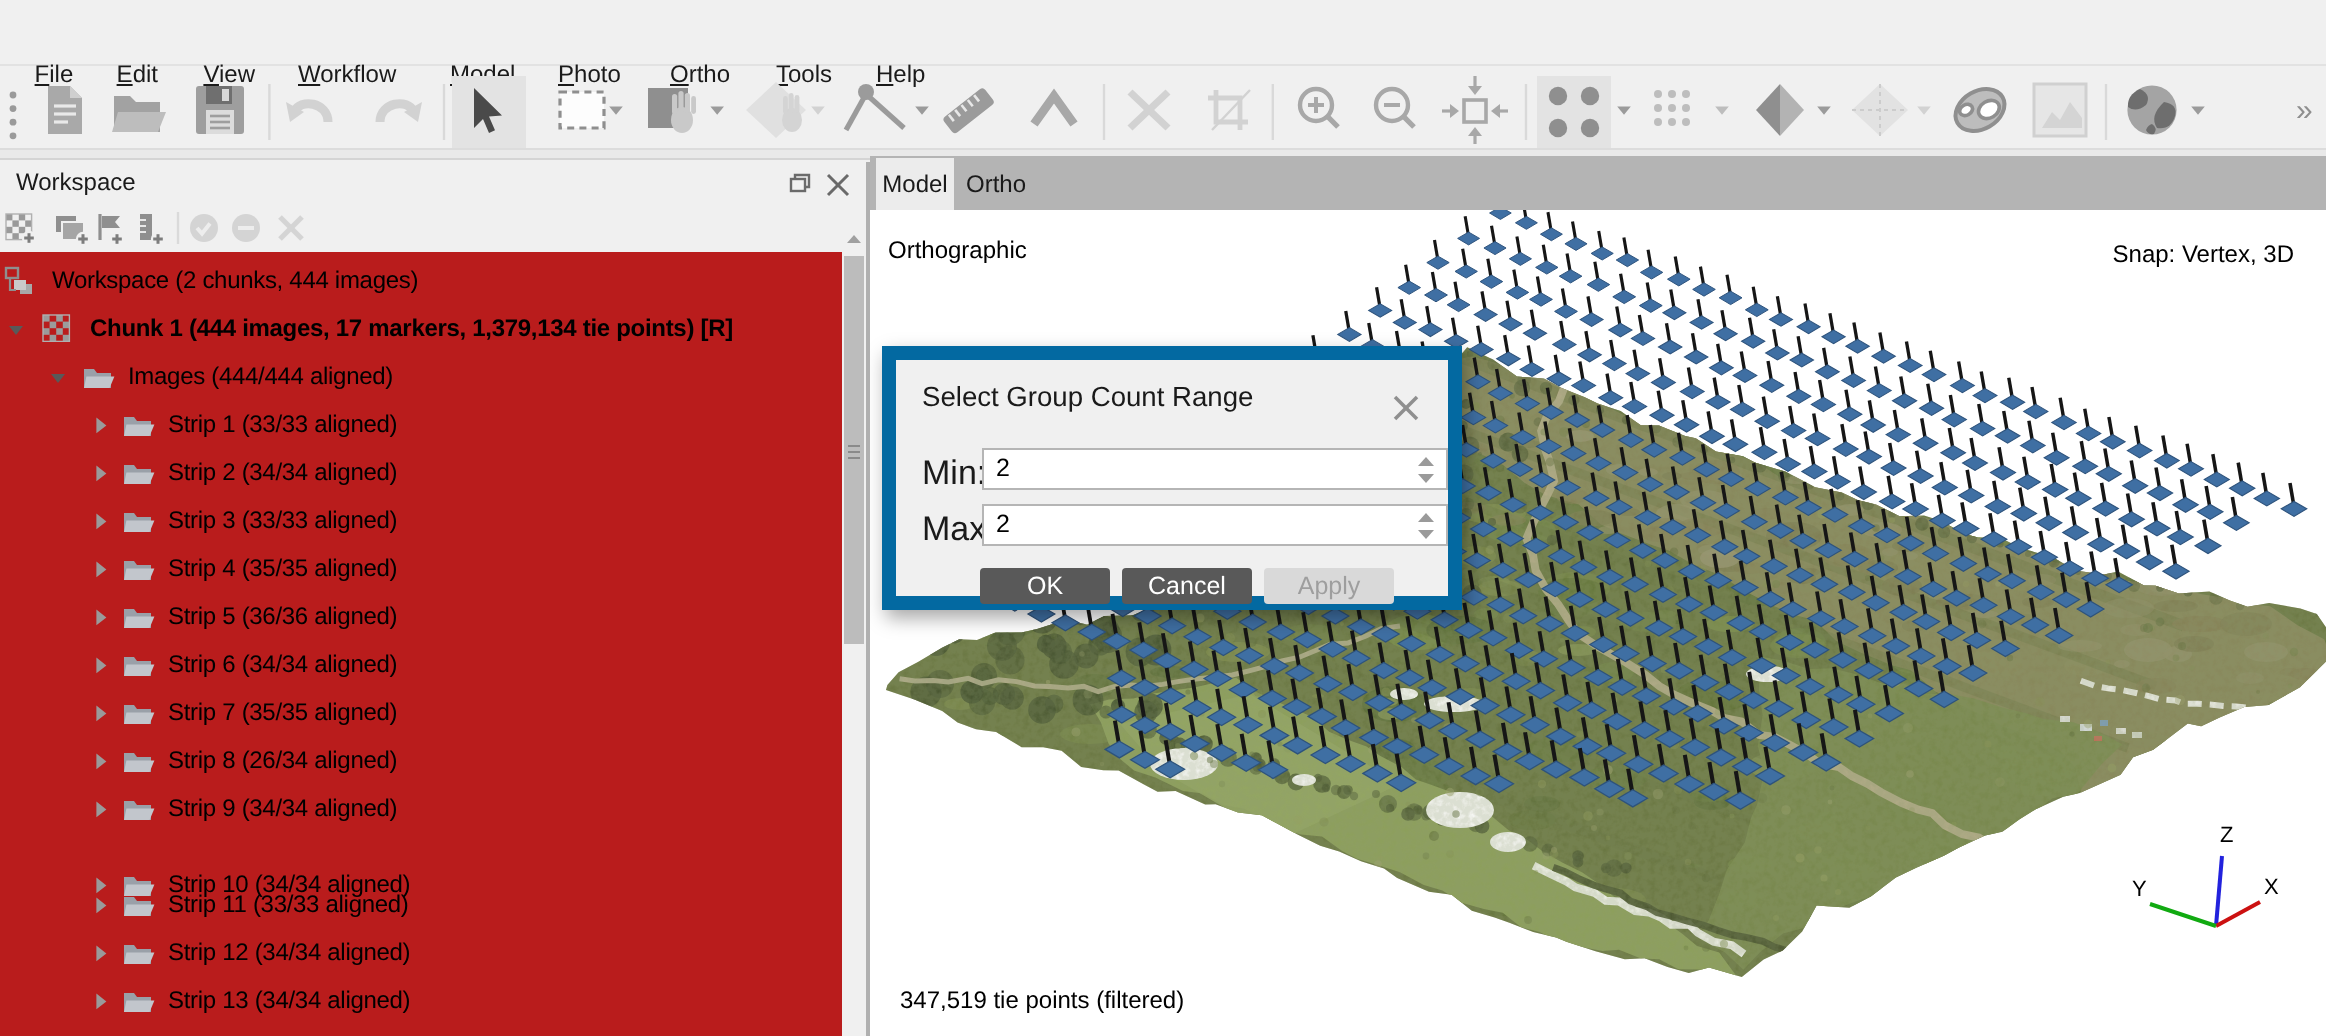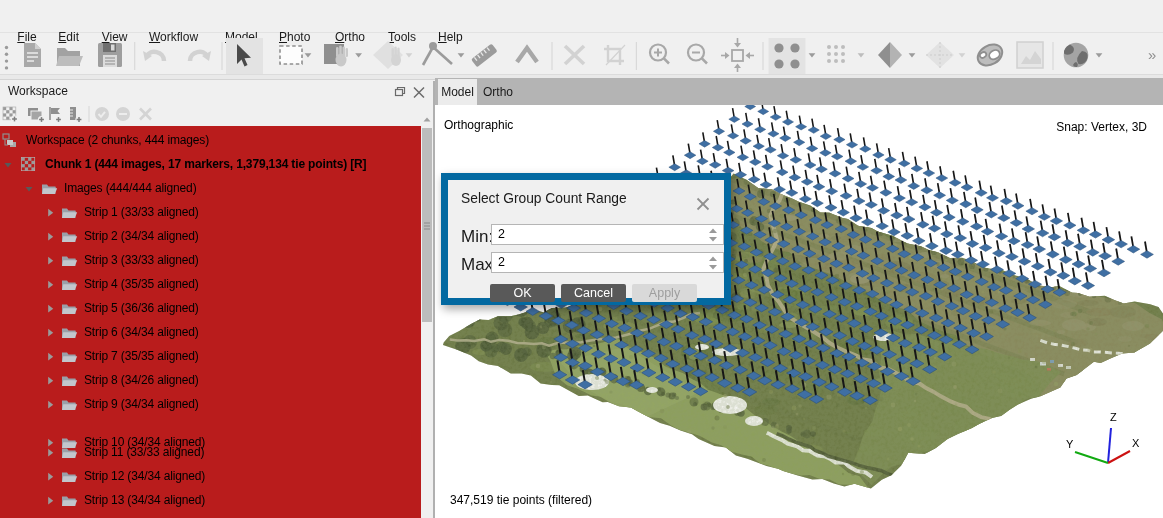--- a/index.html
+++ b/index.html
@@ -378,21 +378,21 @@
       </div>
       <div class="trow" style="top:246px">
         <svg width="8" height="10" style="position:absolute;left:47px;top:4px">
           <path d="M1.2,0.8 L6.2,4.7 L1.2,8.6 Z" fill="#9a9a9a"></path>
         </svg>
         <svg width="16" height="12" style="position:absolute;left:62px;top:3px">
           <path d="M0,1.5 h5 l1.5,2 h7 v2 h-13.5z" fill="#9aa0a8"></path>
           <path d="M0,4 h13.5 v7 h-13.5 z" fill="#9aa0a8"></path>
           <path d="M1.2,5.2 h14 l-2.4,5.8 h-12.8 z" fill="#c2c6cc"></path>
         </svg>
-        <span class="tt" style="left:84px">Strip 8 (34/26 aligned)</span>
+        <span class="tt" style="left:84px">Strip 8 (26/34 aligned)</span>
       </div>
       <div class="trow" style="top:270px">
         <svg width="8" height="10" style="position:absolute;left:47px;top:4px">
           <path d="M1.2,0.8 L6.2,4.7 L1.2,8.6 Z" fill="#9a9a9a"></path>
         </svg>
         <svg width="16" height="12" style="position:absolute;left:62px;top:3px">
           <path d="M0,1.5 h5 l1.5,2 h7 v2 h-13.5z" fill="#9aa0a8"></path>
           <path d="M0,4 h13.5 v7 h-13.5 z" fill="#9aa0a8"></path>
           <path d="M1.2,5.2 h14 l-2.4,5.8 h-12.8 z" fill="#c2c6cc"></path>
         </svg>

